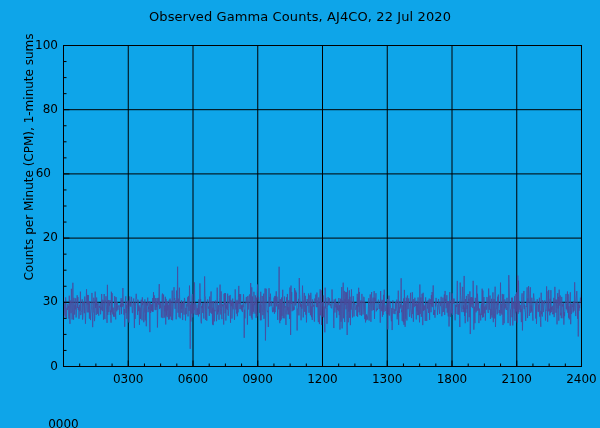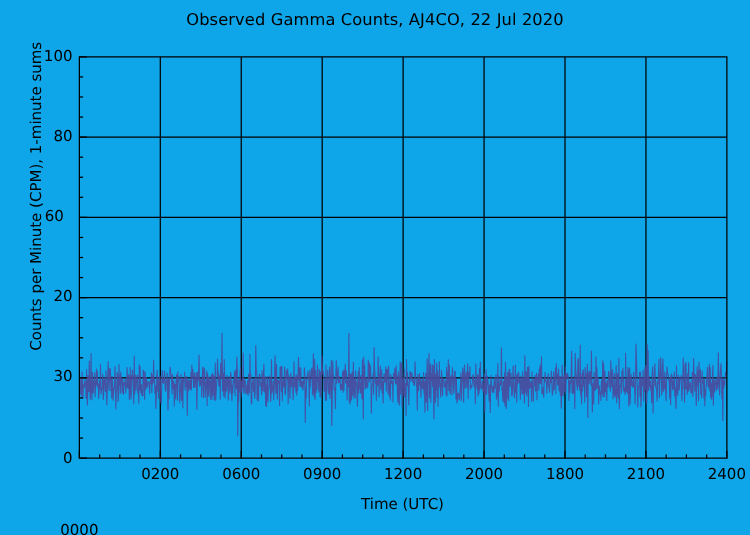--- a/index.html
+++ b/index.html
@@ -72,21 +72,20 @@
   }
 </style>
 </head>
 <body>
 
 <div id="figure">
 
   <div id="chart-title">Observed Gamma Counts, AJ4CO, 22 Jul 2020</div>
 
   <div id="y-axis-label">Counts per Minute (CPM), 1-minute sums</div>
-  <div id="x-axis-label">Time (UTC)</div>
 
   <svg id="plot-svg" width="600" height="428">
     <g id="grid-layer">
         <line x1="63.5" y1="302.3" x2="581.5" y2="302.3" stroke="#000000" stroke-width="1"></line>
         <line x1="63.5" y1="238.1" x2="581.5" y2="238.1" stroke="#000000" stroke-width="1"></line>
         <line x1="63.5" y1="173.9" x2="581.5" y2="173.9" stroke="#000000" stroke-width="1"></line>
         <line x1="63.5" y1="109.69999999999999" x2="581.5" y2="109.69999999999999" stroke="#000000" stroke-width="1"></line>
         <line x1="128.25" y1="45.5" x2="128.25" y2="366.5" stroke="#000000" stroke-width="1"></line>
         <line x1="193" y1="45.5" x2="193" y2="366.5" stroke="#000000" stroke-width="1"></line>
         <line x1="257.75" y1="45.5" x2="257.75" y2="366.5" stroke="#000000" stroke-width="1"></line>
@@ -160,23 +159,23 @@
   </svg>
 
   <div id="tick-labels">
       <div class="tick-label ytick-label" style="left: 8px; width: 50px; top: 358.5px;">0</div>
       <div class="tick-label ytick-label" style="left: 8px; width: 50px; top: 294.3px;">30</div>
       <div class="tick-label ytick-label" style="left: 8px; width: 50px; top: 230.1px;">20</div>
       <div class="tick-label ytick-label" style="left: 1px; width: 50px; top: 165.9px;">60</div>
       <div class="tick-label ytick-label" style="left: 8px; width: 50px; top: 102px;">80</div>
       <div class="tick-label ytick-label" style="left: 8px; width: 50px; top: 37.5px;">100</div>
       <div class="tick-label xtick-label" style="width: 60px; left: 33.5px; top: 371.5px; margin-top: 45px;">0000</div>
-      <div class="tick-label xtick-label" style="width: 60px; left: 98.25px; top: 371.5px;">0200</div>
+      <div class="tick-label xtick-label" style="width: 60px; left: 98.25px; top: 371.5px;">0300</div>
       <div class="tick-label xtick-label" style="width: 60px; left: 163px; top: 371.5px;">0600</div>
       <div class="tick-label xtick-label" style="width: 60px; left: 227.75px; top: 371.5px;">0900</div>
       <div class="tick-label xtick-label" style="width: 60px; left: 292.5px; top: 371.5px;">1200</div>
-      <div class="tick-label xtick-label" style="width: 60px; left: 357.25px; top: 371.5px;">2000</div>
+      <div class="tick-label xtick-label" style="width: 60px; left: 357.25px; top: 371.5px;">1300</div>
       <div class="tick-label xtick-label" style="width: 60px; left: 422px; top: 371.5px;">1800</div>
       <div class="tick-label xtick-label" style="width: 60px; left: 486.75px; top: 371.5px;">2100</div>
       <div class="tick-label xtick-label" style="width: 60px; left: 551.5px; top: 371.5px;">2400</div>
     </div>
 
 </div>
 
 </body></html>

